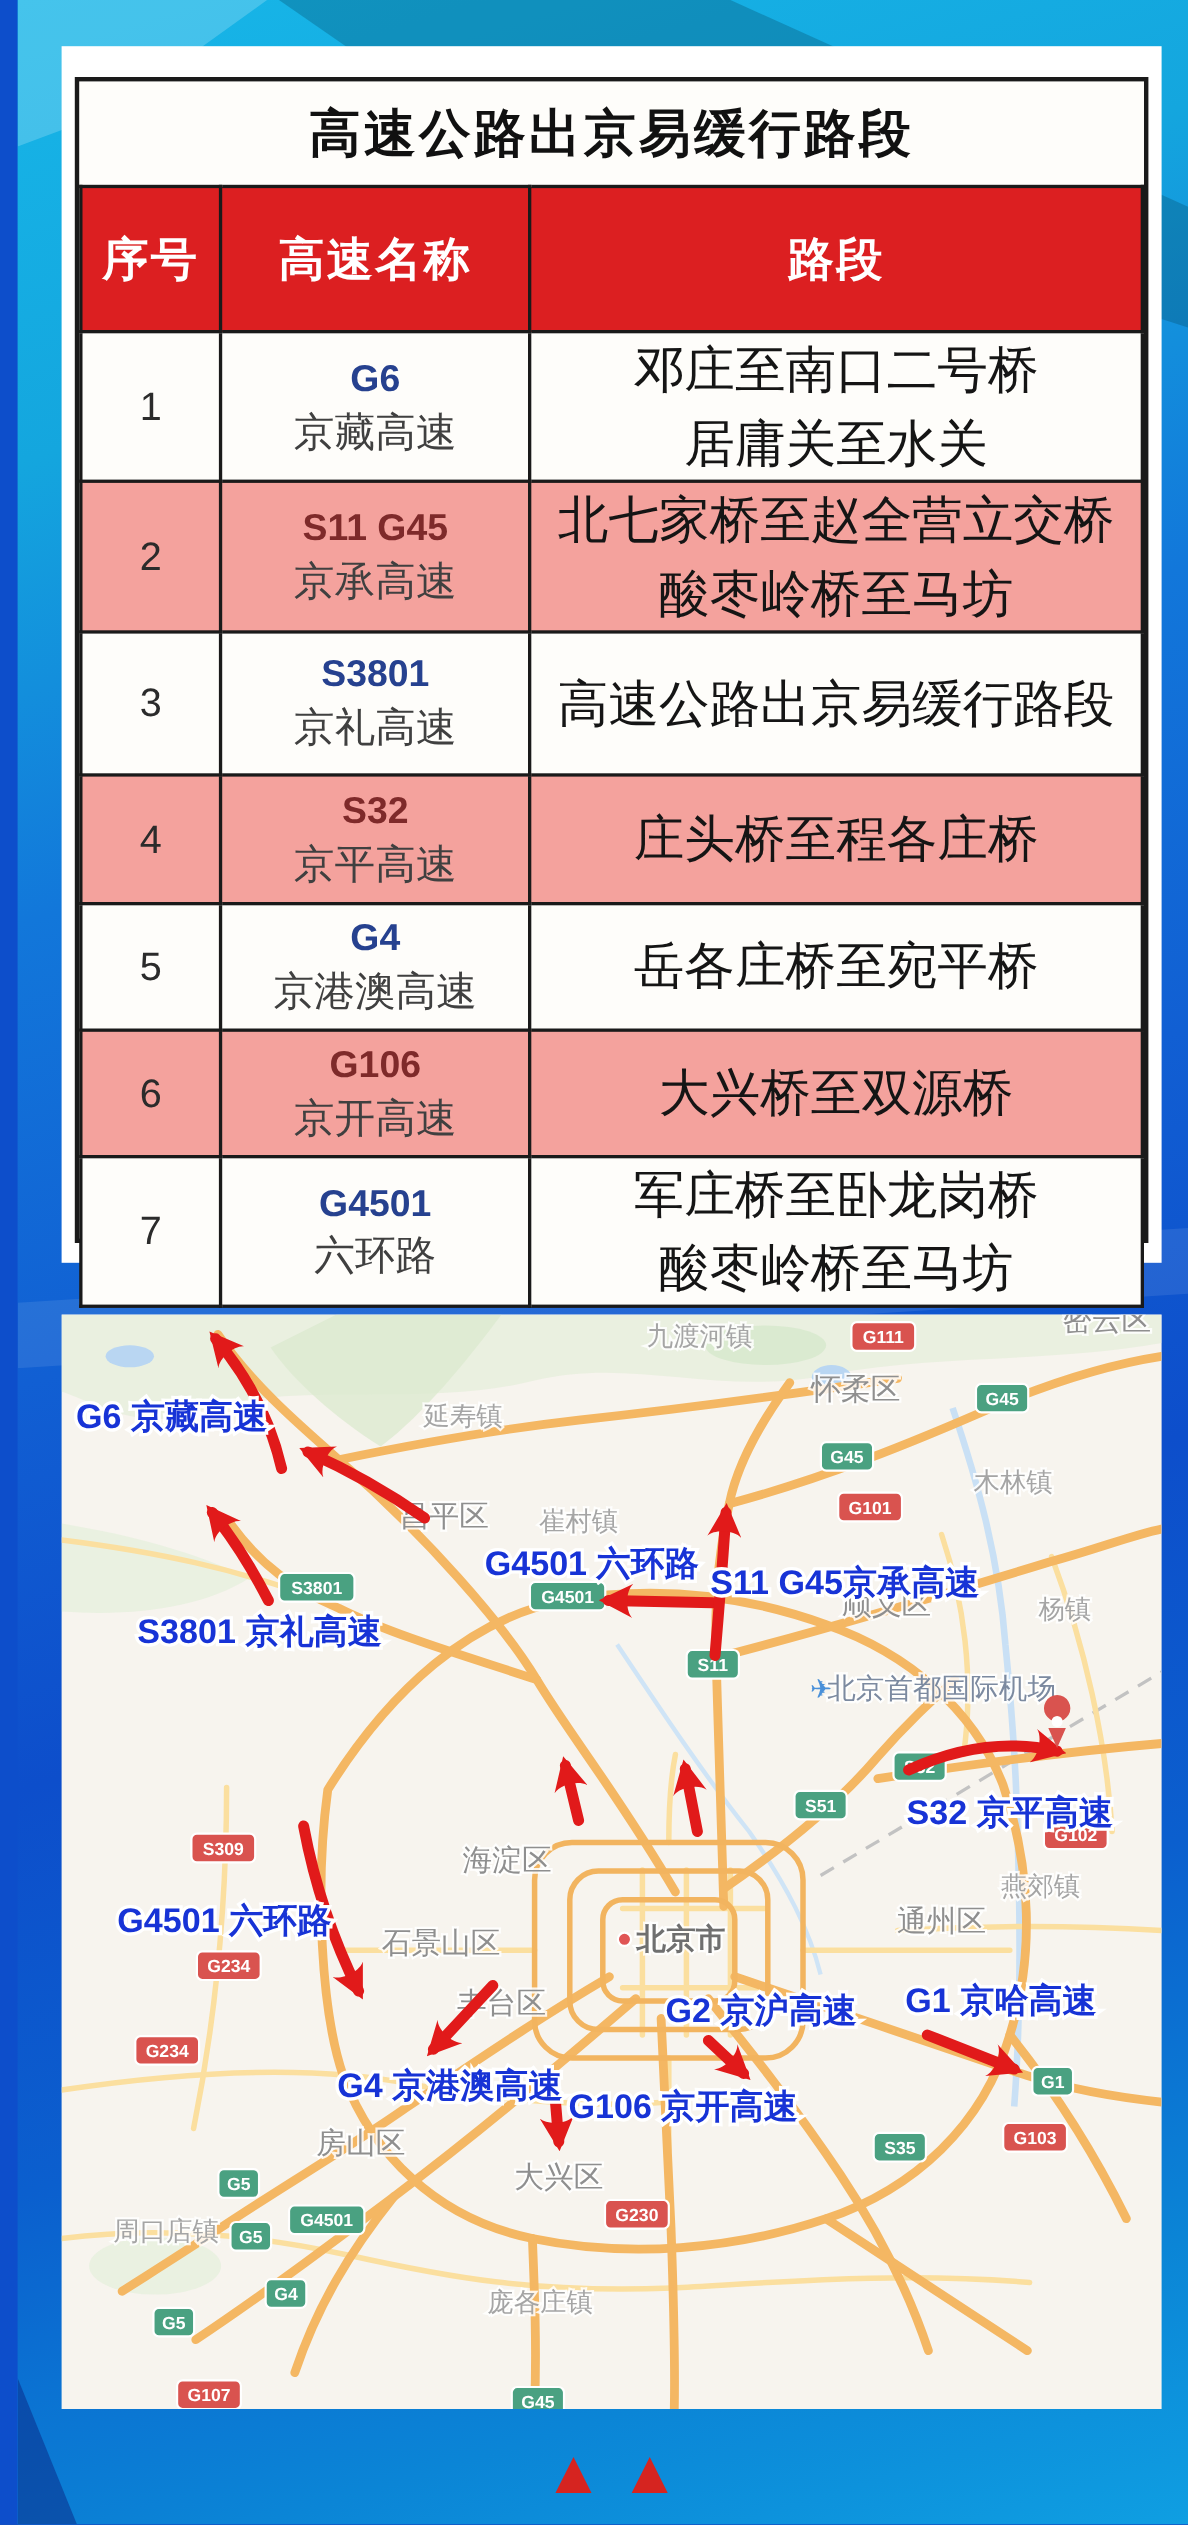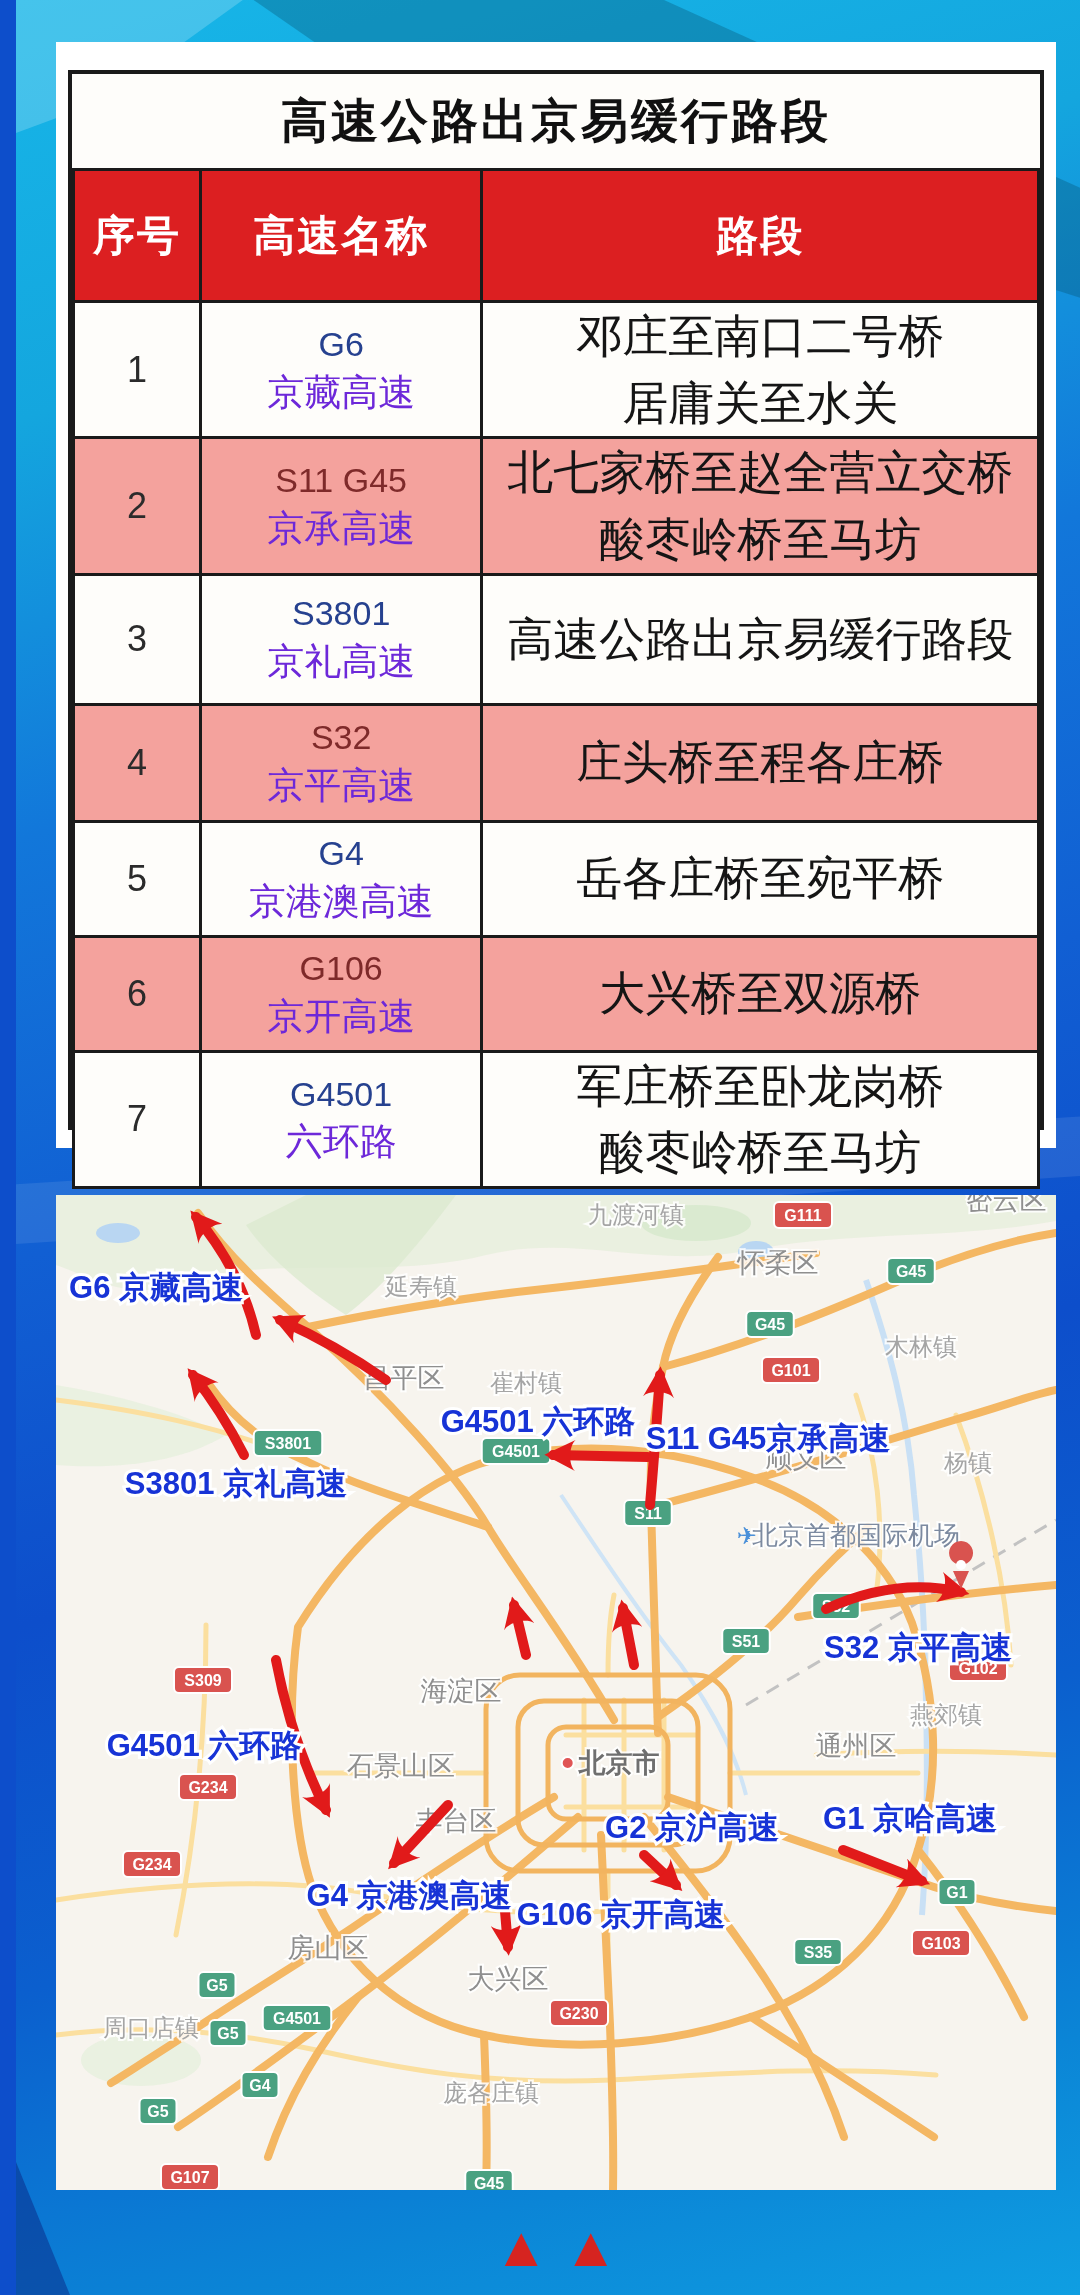--- a/index.html
+++ b/index.html
@@ -21,23 +21,23 @@
   .tbl-title{height:94px;display:flex;align-items:center;justify-content:center;
     font-size:47px;font-weight:bold;color:#111;letter-spacing:3px;}
   table.ctable{width:100%;border-collapse:collapse;table-layout:fixed;}
   table.ctable col.c1{width:125px;} table.ctable col.c2{width:277px;} table.ctable col.c3{width:548px;}
   table.ctable th,table.ctable td{border:3px solid #1a1a1a;text-align:center;vertical-align:middle;padding:0;}
   table.ctable thead tr{height:132px;}
   table.ctable th{background:#dc1f21;color:#fff;font-size:42px;font-weight:bold;letter-spacing:2px;}
   table.ctable tbody tr{background:#fefdfa;}
   table.ctable tbody tr.hl{background:#f4a29d;}
   .seq-cell{font-size:36px;color:#2b2b2b;}
-  .name-cell .code{font-size:34px;font-weight:400;color:#26418f;line-height:1.35;}
+  .name-cell .code{font-size:34px;font-weight:700;color:#26418f;line-height:1.35;}
   tr.hl .name-cell .code{color:#7e2a2a;}
-  .name-cell .cn{font-size:37px;color:#6d28d9;line-height:1.35;}
+  .name-cell .cn{font-size:37px;color:#404040;line-height:1.35;}
   .sec-cell div{font-size:46px;color:#151515;line-height:1.45;}
 
   
   .map-panel{position:absolute;left:40px;top:1195px;width:1000px;height:995px;background:#f7f4ee;overflow:hidden;}
   .map-panel svg{display:block;width:100%;height:100%;}
   text.hl-label{font-weight:bold;font-size:31px;paint-order:stroke;stroke:#ffffff;stroke-width:6px;}
   text.badge-t{font-size:16px;font-weight:bold;fill:#fff;}
   text.place{paint-order:stroke;stroke:rgba(255,255,255,.85);stroke-width:4px;}
 
   

